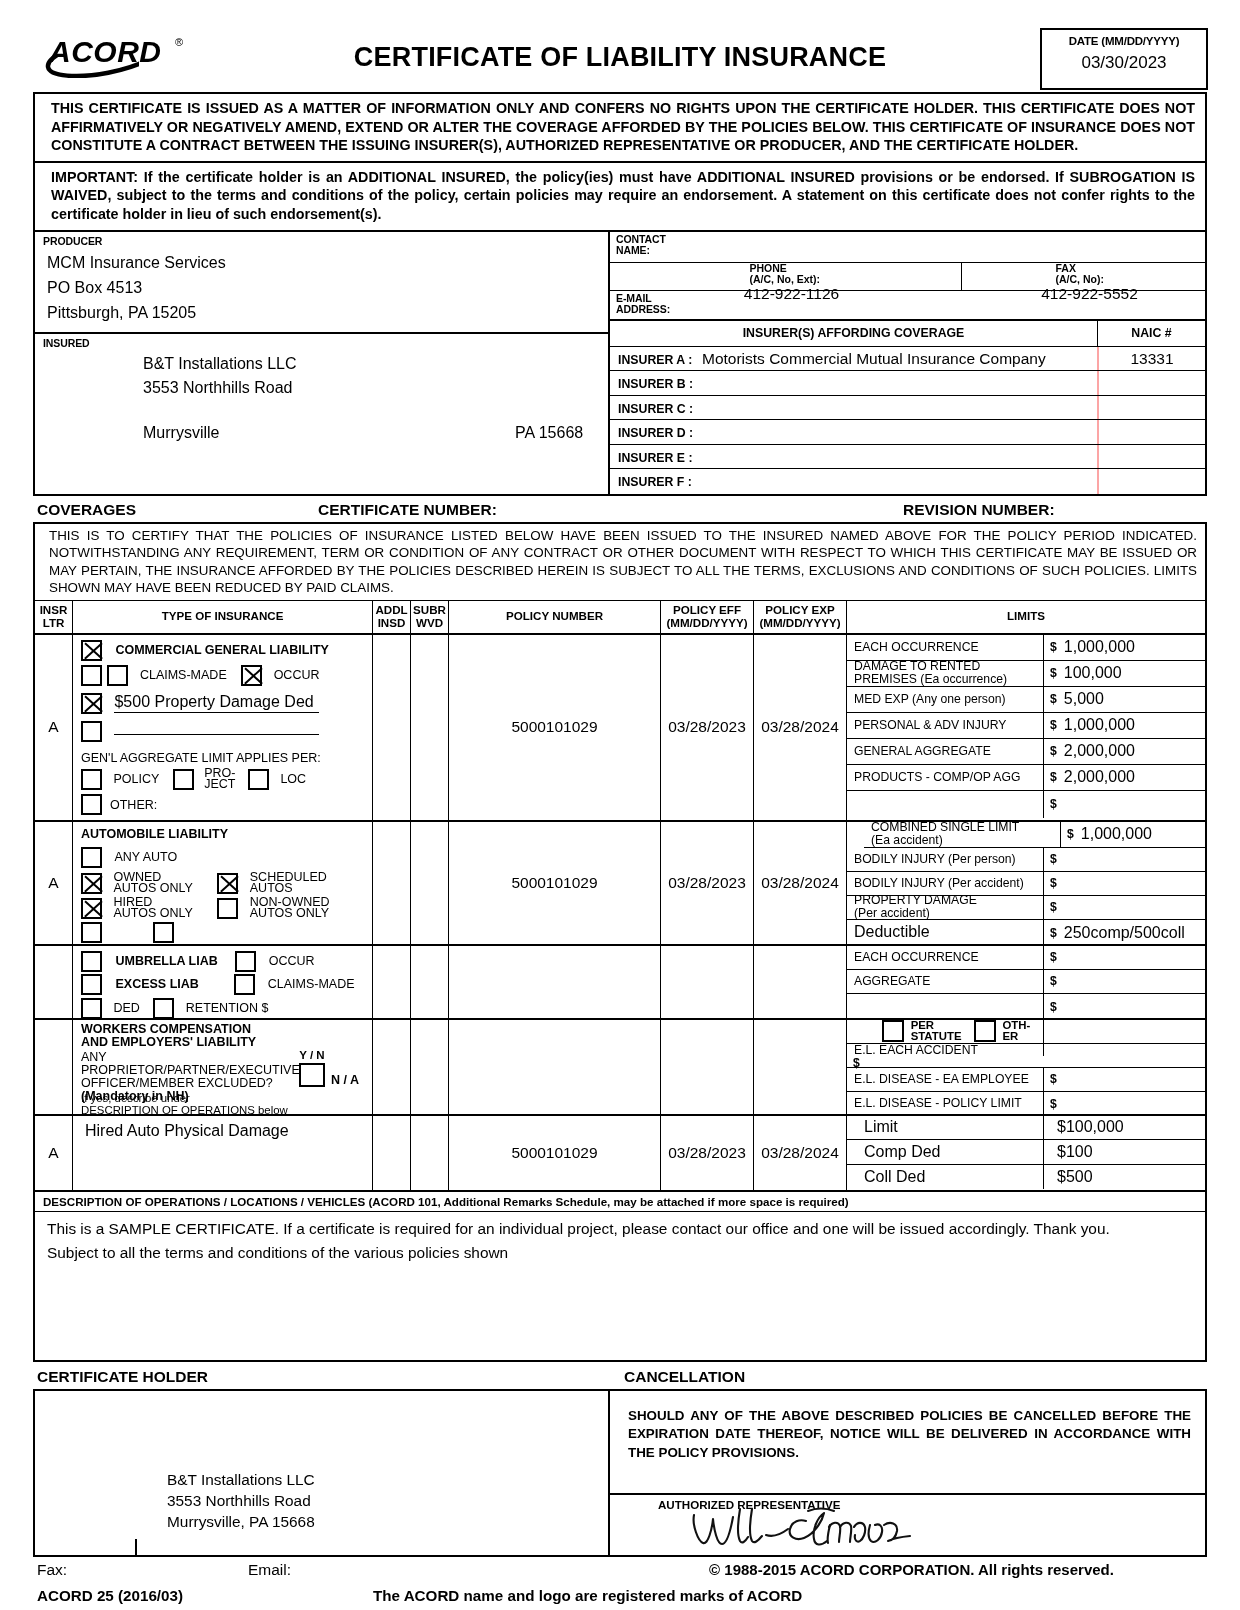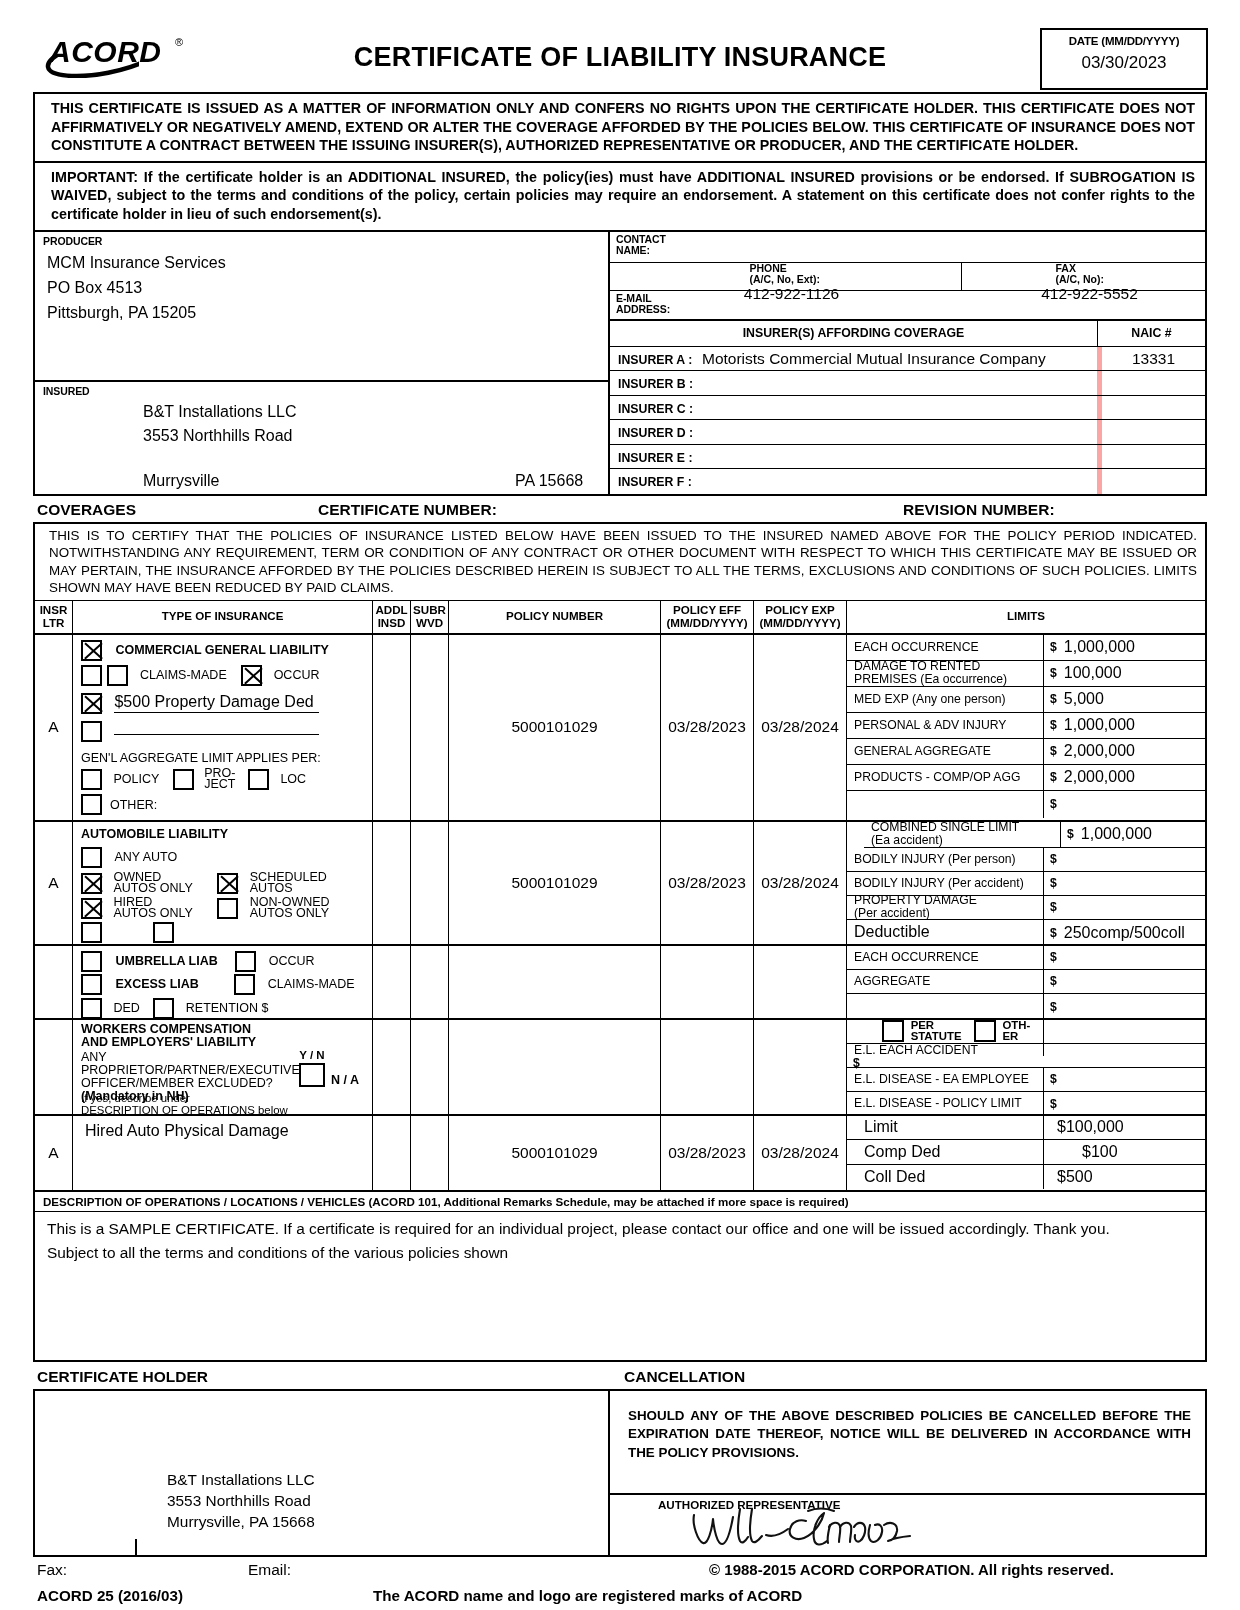--- a/index.html
+++ b/index.html
@@ -34,21 +34,21 @@
   .notice { margin:0 33px; border:2px solid #000; border-bottom:none; padding:5px 10px 6px 16px; }
   .notice2 { margin:0 33px; border:2px solid #000; padding:5px 10px 6px 16px; }
   .notice p, .notice2 p { margin:0; font-size:14.3px; font-weight:bold; line-height:18.6px; text-align:justify; }
   .notice2 p { font-weight:bold; }
 
   
   .pi { margin:0 33px; display:flex; border-left:2px solid #000; border-right:2px solid #000; border-bottom:2px solid #000; }
   .pi-left { width:575px; border-right:2px solid #000; }
   .pi-right { flex:1; }
   .microlbl { font-size:10.5px; font-weight:bold; line-height:11.5px; letter-spacing:-.1px;}
-  .producer { height:150px; padding:4px 0 17px 8px; border-bottom:2px solid #000; }
+  .producer { height:102px; padding:4px 0 17px 8px; border-bottom:2px solid #000; }
   .producer .line { font-size:16px; padding-left:4px; margin-top:7px; }
   .insured { height:112px; padding:4px 0 0 8px; position:relative; }
   .insured .line { font-size:16px; padding-left:100px; margin-top:6px; }
   .insured .cityline { position:absolute; left:108px; bottom:4px; font-size:16px; width:460px; }
   .insured .cityline .st { position:absolute; left:372px; }
 
   .ctrow { display:flex; border-bottom:1px solid #000; }
   .ctname { height:30px; padding:2px 0 0 6px; width:100%; }
   .phrow { height:27px; display:flex; }
   .phcell { display:flex; align-items:center; padding-left:6px;flex-direction:column; }
@@ -57,21 +57,21 @@
   .phval { font-size:15.5px; padding-left:6px; }
   .emailrow { height:30px; padding:2px 0 0 6px; border-bottom:2px solid #000;}
 
   .afford { display:flex; height:26px; border-bottom:1px solid #000; }
   .afford .t { flex:1; text-align:center; font-size:12.3px; font-weight:bold; padding-top:5px; }
   .afford .n { width:108px; border-left:1px solid #000; text-align:center; font-size:12.3px; font-weight:bold; padding-top:5px; }
   .insrow { display:flex; height:24.5px; border-bottom:1px solid #000; }
   .insrow:last-child { border-bottom:none; }
   .insrow .lab { width:92px; font-size:12.3px; font-weight:bold; padding:6px 0 0 8px; }
   .insrow .nm { flex:1; font-size:15.5px; padding-top:3px; }
-  .insrow .naic { width:108px; border-left:5px solid #fca5a5; text-align:center; font-size:15.5px; padding-top:3px; }
+  .insrow .naic { width:108px; border-left:2px solid #fca5a5; text-align:center; font-size:15.5px; padding-top:3px; }
 
   
   .covbar { margin:2px 33px 0 33px; display:flex; font-size:15.5px; font-weight:bold; height:24px; align-items:center;}
   .covbar .c1 { width:285px; padding-left:4px;}
   .covbar .c2 { width:585px; }
   .covbar .c3 { flex:1; }
 
   .certify { margin:0 33px; border:2px solid #000; border-bottom:none; padding:3px 8px 3px 14px; }
   .certify p { margin:0; font-size:13.4px; line-height:17.5px; text-align:justify; }
 
@@ -635,21 +635,21 @@
       <div class="cell cl-addl"></div>
       <div class="cell cl-subr"></div>
       <div class="cell cl-pol">5000101029</div>
       <div class="cell cl-eff">03/28/2023</div>
       <div class="cell cl-exp">03/28/2024</div>
       <div class="cell cl-lim last">
         <div class="limrow big" style="height:24.6px;">
           <div class="limlabel" style="padding-left:17px;">Limit</div>
           <div class="limval" style="font-weight:normal;font-size:16px;padding-left:13px;">$100,000</div>
         </div>
-        <div class="limrow big" style="height:24.6px;gap:25px;">
+        <div class="limrow big" style="height:24.6px;">
           <div class="limlabel" style="padding-left:17px;">Comp Ded</div>
           <div class="limval" style="font-weight:normal;font-size:16px;padding-left:13px;">$100</div>
         </div>
         <div class="limrow big" style="height:24.6px;border-bottom:none;">
           <div class="limlabel" style="padding-left:17px;">Coll Ded</div>
           <div class="limval" style="font-weight:normal;font-size:16px;padding-left:13px;">$500</div>
         </div>
       </div>
     </div>
 

